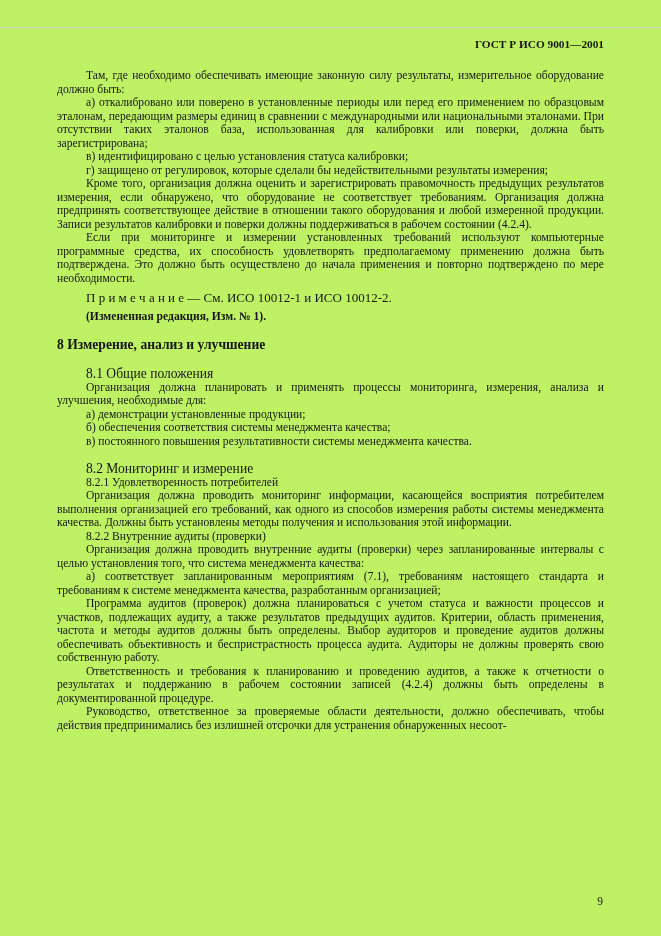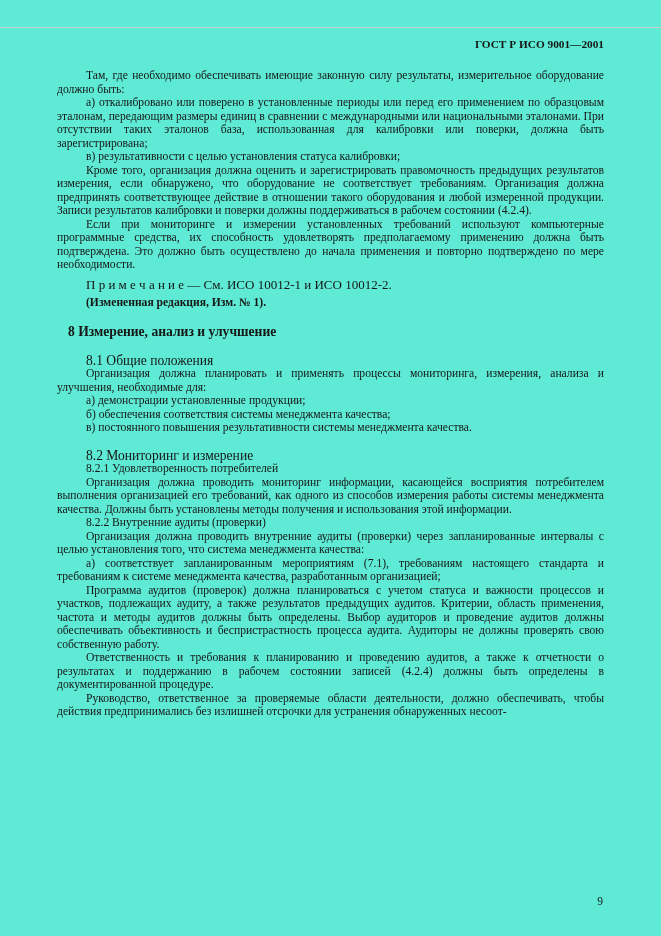--- a/index.html
+++ b/index.html
@@ -6,21 +6,21 @@
   html, body { background: #ffffff; }
   body {
     width: 661px; height: 936px;
     position: relative;
     font-family: "Liberation Serif", "DejaVu Serif", serif;
     color: #161616;
     overflow: hidden;
   }
   .page {
     position: absolute; inset: 0;
-    background: #5eead4;
+    background: #bef264;
   }
   .top-rule {
     position: absolute; top: 27px; left: 0; width: 661px; height: 1px;
     background: #cfcfcf;
   }
   .page-header {
     position: absolute; top: 38px; left: 57px; right: 57px;
     text-align: right;
     font-weight: bold;
     font-size: 11.3px;
@@ -43,21 +43,21 @@
   .amendment {
     font-weight: bold;
     margin-top: 5px;
     text-indent: 29px;
     text-align: justify;
   }
   .h1 {
     font-size: 13.6px;
     line-height: 16px;
     font-weight: bold;
-    margin: 14px 0 10px 11px;
+    margin: 14px 0 10px 0;
     text-align: left;
     text-indent: 0;
   }
   .h2 {
     font-weight: normal;
     margin-top: 14px;
     text-align: left;
   }
   .page-footer {
     position: absolute; bottom: 29px; right: 58px;
@@ -71,21 +71,22 @@
 
   <div class="top-rule"></div>
 
   <div class="page-header">
     <span>ГОСТ Р ИСО 9001—2001</span>
   </div>
 
   <div class="doc-body">
     <p class="para indent">Там, где необходимо обеспечивать имеющие законную силу результаты, измерительное оборудование должно быть:</p>
     <p class="para indent">а) откалибровано или поверено в установленные периоды или перед его применением по образцовым эталонам, передающим размеры единиц в сравнении с международными или национальными эталонами. При отсутствии таких эталонов база, использованная для калибровки или поверки, должна быть зарегистрирована;</p>
-    <p class="para indent">в) результативности с целью установления статуса калибровки;</p>
+    <p class="para indent">в) идентифицировано с целью установления статуса калибровки;</p>
+    <p class="para indent">г) защищено от регулировок, которые сделали бы недействительными результаты измерения;</p>
     <p class="para indent">Кроме того, организация должна оценить и зарегистрировать правомочность предыдущих результатов измерения, если обнаружено, что оборудование не соответствует требованиям. Организация должна предпринять соответствующее действие в отношении такого оборудования и любой измеренной продукции. Записи результатов калибровки и поверки должны поддерживаться в рабочем состоянии (4.2.4).</p>
     <p class="para indent">Если при мониторинге и измерении установленных требований используют компьютерные программные средства, их способность удовлетворять предполагаемому применению должна быть подтверждена. Это должно быть осуществлено до начала применения и повторно подтверждено по мере необходимости.</p>
     <p class="note">П р и м е ч а н и е — См. ИСО 10012-1 и ИСО 10012-2.</p>
     <p class="amendment">(Измененная редакция, Изм. № 1).</p>
 
     <h2 class="h1">8 Измерение, анализ и улучшение</h2>
 
     <h3 class="h2 indent">8.1 Общие положения</h3>
     <p class="para indent">Организация должна планировать и применять процессы мониторинга, измерения, анализа и улучшения, необходимые для:</p>
     <p class="para indent">а) демонстрации установленные продукции;</p>

